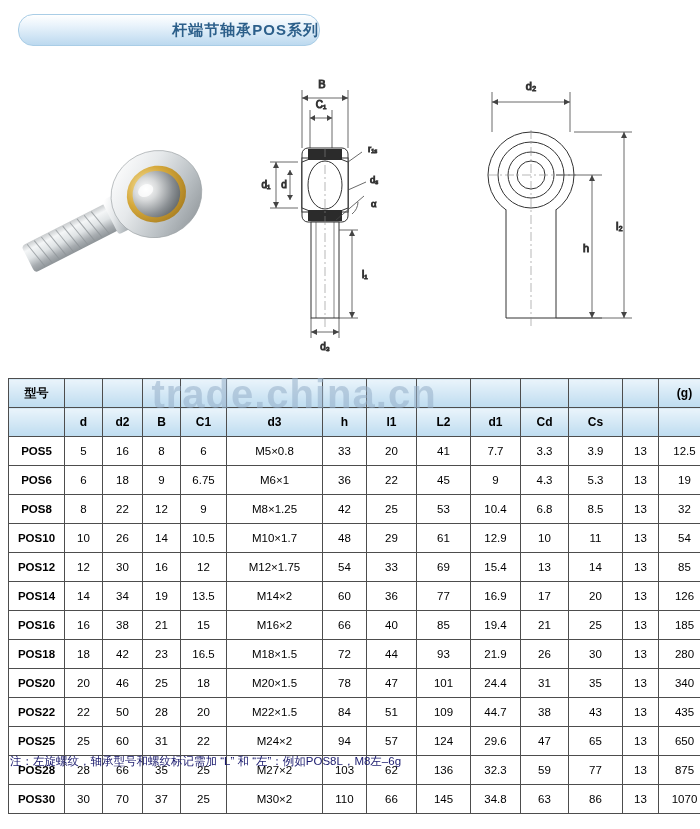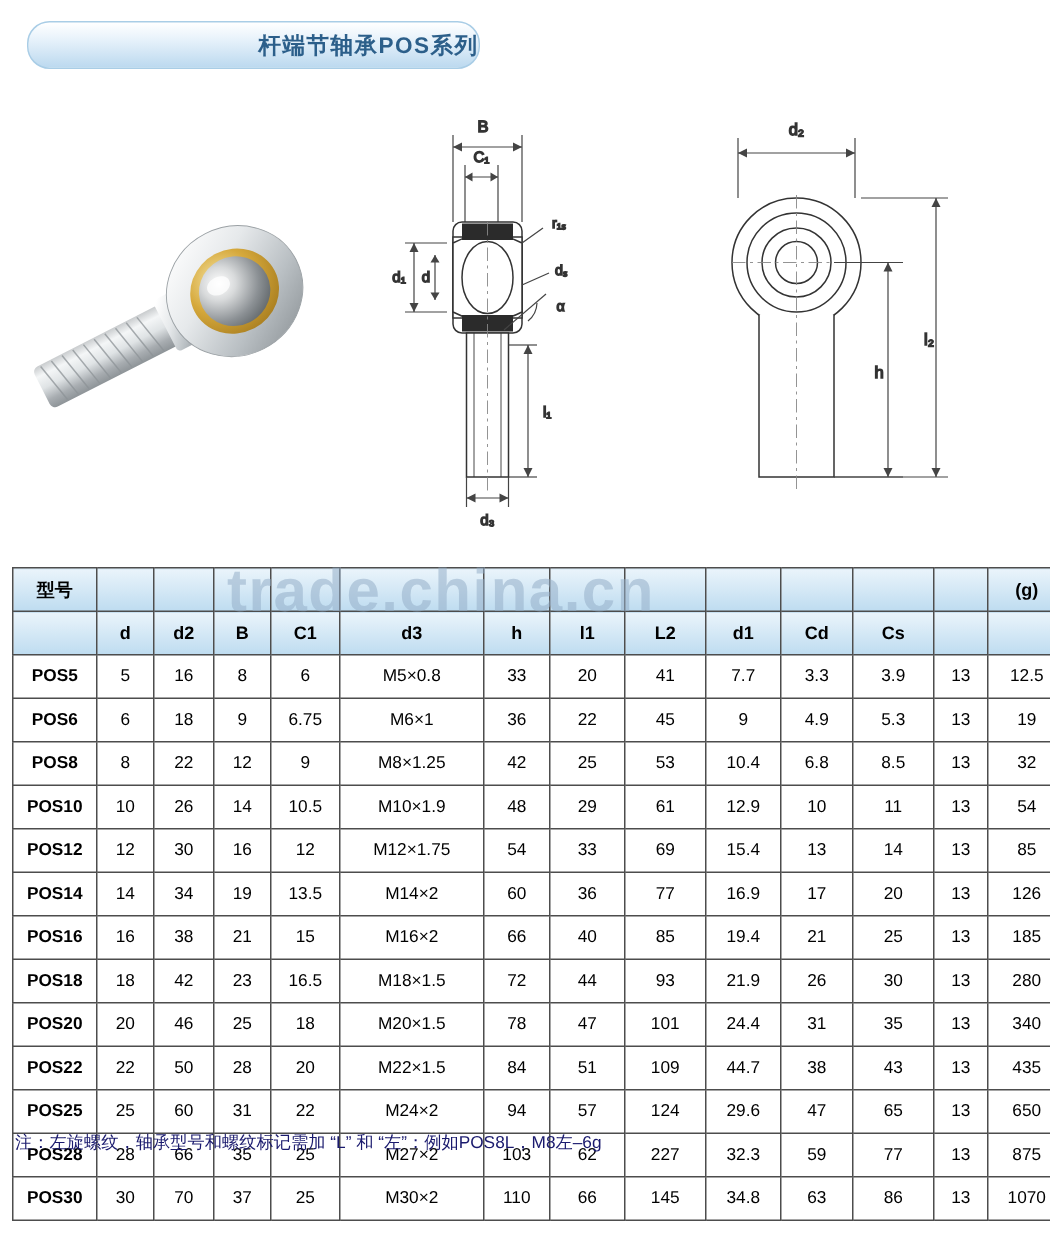--- a/index.html
+++ b/index.html
@@ -385,21 +385,21 @@
           <td class="model">POS6</td>
           <td>6</td>
           <td>18</td>
           <td>9</td>
           <td>6.75</td>
           <td>M6×1</td>
           <td>36</td>
           <td>22</td>
           <td>45</td>
           <td>9</td>
-          <td>4.9</td>
+          <td>4.3</td>
           <td>5.3</td>
           <td>13</td>
           <td>19</td>
         </tr>
         <tr>
           <td class="model">POS8</td>
           <td>8</td>
           <td>22</td>
           <td>12</td>
           <td>9</td>
@@ -412,21 +412,21 @@
           <td>8.5</td>
           <td>13</td>
           <td>32</td>
         </tr>
         <tr>
           <td class="model">POS10</td>
           <td>10</td>
           <td>26</td>
           <td>14</td>
           <td>10.5</td>
-          <td>M10×1.9</td>
+          <td>M10×1.7</td>
           <td>48</td>
           <td>29</td>
           <td>61</td>
           <td>12.9</td>
           <td>10</td>
           <td>11</td>
           <td>13</td>
           <td>54</td>
         </tr>
         <tr>
@@ -543,21 +543,21 @@
         </tr>
         <tr>
           <td class="model">POS28</td>
           <td>28</td>
           <td>66</td>
           <td>35</td>
           <td>25</td>
           <td>M27×2</td>
           <td>103</td>
           <td>62</td>
-          <td>227</td>
+          <td>136</td>
           <td>32.3</td>
           <td>59</td>
           <td>77</td>
           <td>13</td>
           <td>875</td>
         </tr>
         <tr>
           <td class="model">POS30</td>
           <td>30</td>
           <td>70</td>

